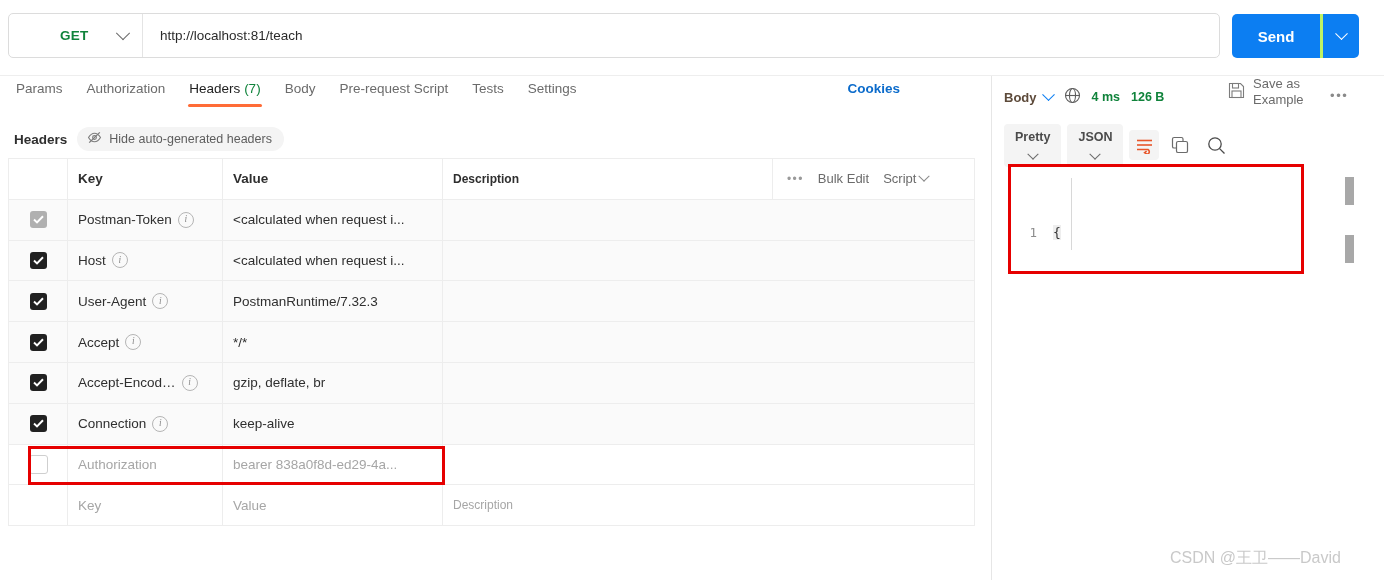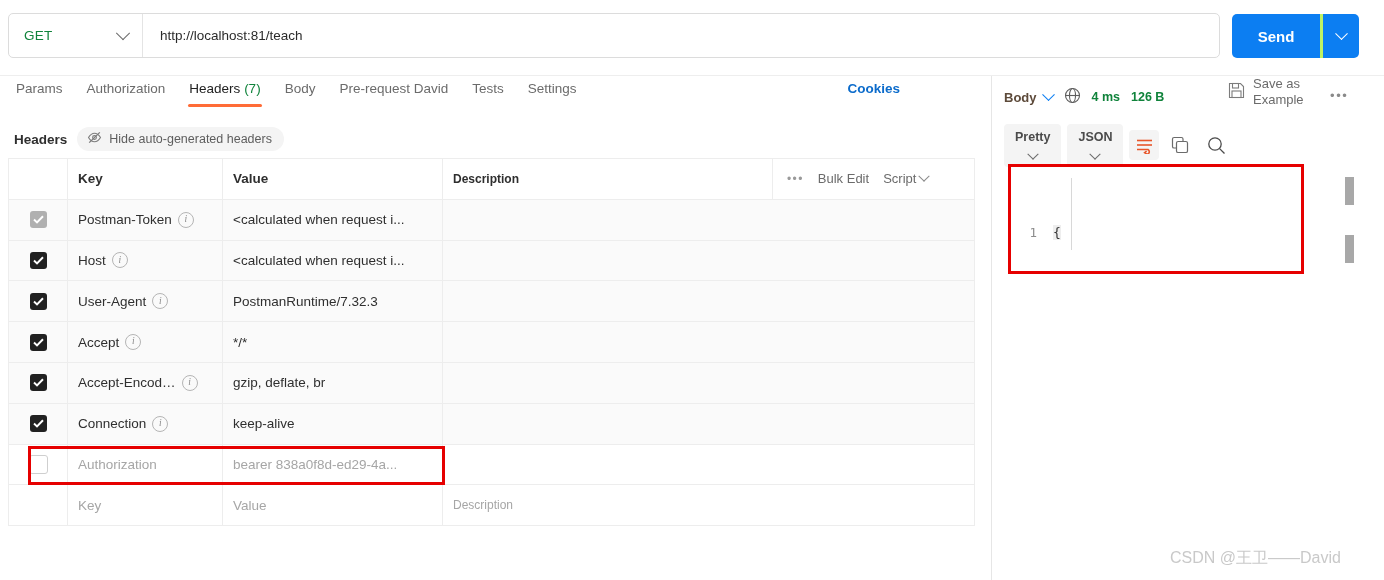--- a/index.html
+++ b/index.html
@@ -40,23 +40,24 @@
     display: flex;
     align-items: center;
     justify-content: space-between;
     padding: 0 14px 0 15px;
     box-sizing: border-box;
     border-right: 1px solid #e4e4e4;
     cursor: pointer;
   }
   #method-label {
     color: #10833b;
-    font-weight: normal;
+    font-weight: bold;
     font-size: 13.5px;
     letter-spacing: .2px;
+    margin-left: 36px;
   }
   .chev {
     display: inline-block;
     width: 9px; height: 9px;
     border-right: 1.6px solid #6b6b6b;
     border-bottom: 1.6px solid #6b6b6b;
     transform: rotate(45deg) translate(-2px,-2px);
   }
   #url-input {
     flex: 1;
@@ -424,21 +425,21 @@
   </div>
 </div>
 
 <div id="top-divider"></div>
 
 <div id="request-tabs">
   <div class="rtab"><span>Params</span></div>
   <div class="rtab"><span>Authorization</span></div>
   <div class="rtab active"><span>Headers</span> <span class="tab-count">(7)</span></div>
   <div class="rtab"><span>Body</span></div>
-  <div class="rtab"><span>Pre-request David</span></div>
+  <div class="rtab"><span>Pre-request Script</span></div>
   <div class="rtab"><span>Tests</span></div>
   <div class="rtab"><span>Settings</span></div>
   <div id="cookies-link">Cookies</div>
 </div>
 
 <div id="headers-toolbar">
   <div id="headers-label">Headers</div>
   <div id="hide-autogen">
     <span>
       <svg width="15" height="13" viewBox="0 0 15 13">

